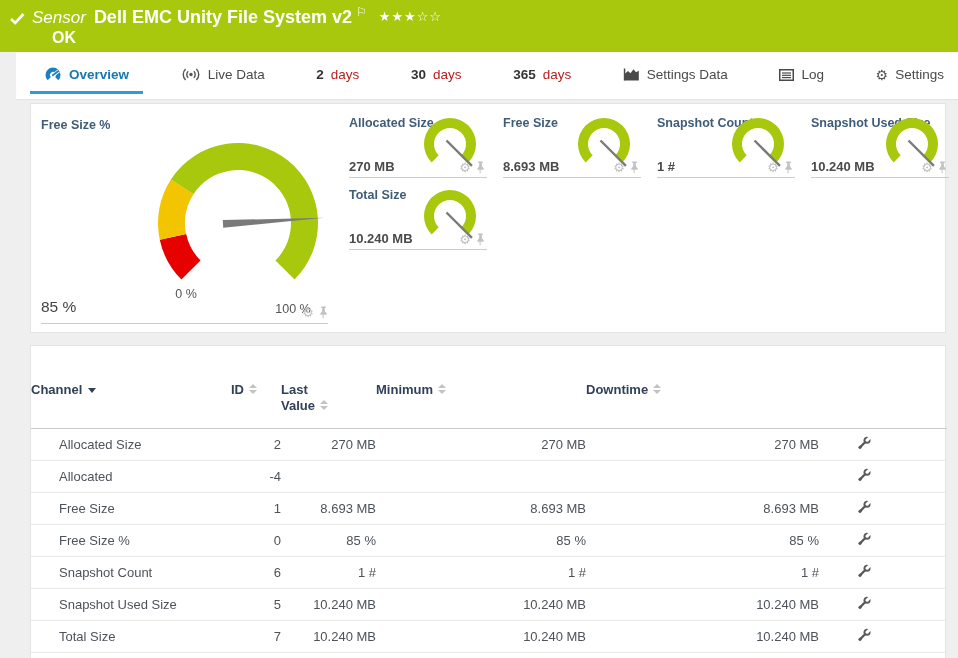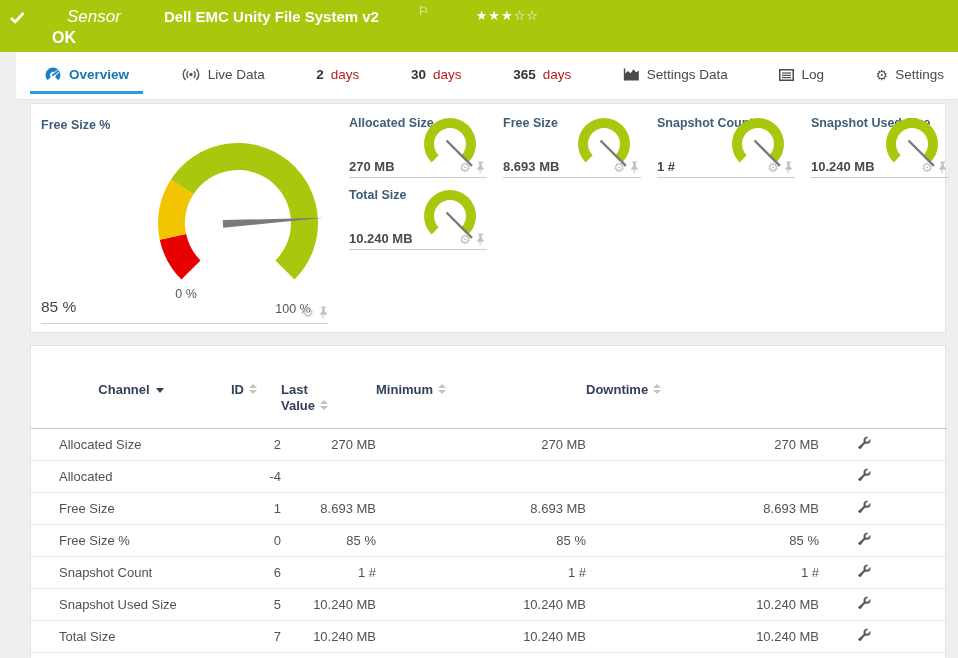--- a/index.html
+++ b/index.html
@@ -1,24 +1,24 @@
 <!DOCTYPE html>
 <html><head>
 <meta charset="utf-8">
 <style>
   * { margin:0; padding:0; box-sizing:border-box; }
   body { font-family:"Liberation Sans", sans-serif; background:#efefef; }
   .stage { position:relative; width:958px; height:658px; overflow:hidden; background:#efefef; }
 
   
   .sensor-header { position:absolute; left:0; top:0; width:958px; height:52px; background:#a8c80d; color:#fff; }
-  .sh-row { position:absolute; left:10px; top:7px; display:flex; align-items:baseline;gap:35px; }
+  .sh-row { position:absolute; left:10px; top:7px; display:flex; align-items:baseline; }
   .sh-check { position:relative; top:2px; margin-right:7px; }
   .sh-kind { font-style:italic; font-size:17px; margin-right:8px; }
-  .sh-title { font-size:15px; font-weight:bold; }
+  .sh-title { font-size:18px; font-weight:bold; }
   .sh-flag { font-size:12px; position:relative; top:-7px; margin-left:4px; }
   .sh-stars { font-size:13px; letter-spacing:1px; margin-left:12px; position:relative; top:-2px; }
   .sh-status { position:absolute; left:52px; top:29px; font-size:16px; font-weight:bold; }
 
   
   .tabstrip { position:absolute; left:16px; top:52px; width:958px; height:48px; background:#fff;
               border-bottom:1px solid #e3e3e3; display:flex; align-items:center;
               justify-content:space-between; padding:0 30px 0 28px; }
   .tab { display:flex; align-items:center; gap:7px; font-size:13.5px; color:#4a4a4a;
          height:100%; position:relative; cursor:pointer; padding-bottom:2px; }
@@ -53,21 +53,21 @@
   .sm-widget { position:absolute; width:138px; height:64px; border-bottom:1px solid #ccc; }
   .sm-title { position:absolute; left:0; top:2px; white-space:nowrap; }
   .sm-svg { position:absolute; right:8px; top:3px; }
   .sm-value { position:absolute; left:0; bottom:3px; font-size:13px; font-weight:600; color:#4a4a4a; }
   .sm-icons { right:2px; bottom:2px; }
 
   
   table.channels { width:916px; border-collapse:collapse; table-layout:fixed; }
   table.channels th { font-size:13px; font-weight:bold; color:#32415a; text-align:left;
                       padding:36px 0 14px; vertical-align:top; border-bottom:1px solid #c9c9c9; }
-  table.channels th.ch-col { text-align:center; }
+  table.channels th.ch-col { text-align:left; }
   table.channels td { font-size:13px; color:#4d535a; height:32px; text-align:right;
                       border-bottom:1px solid #e9e9e9; }
   table.channels td.ch-col { text-align:left; padding-left:28px; }
   td.wrench-col, th.wrench-col { text-align:center !important; }
   .tri-down-solid { display:inline-block; width:0; height:0; border-left:4px solid transparent;
                     border-right:4px solid transparent; border-top:5px solid #32415a;
                     margin-left:6px; position:relative; top:-1px; }
   .sorter { display:inline-block; vertical-align:middle; margin-left:5px; position:relative; top:-2px; }
   .sorter i { display:block; width:0; height:0; border-left:4px solid transparent; border-right:4px solid transparent; }
   .sorter i.up { border-bottom:4px solid #c3c3c3; margin-bottom:2px; }

